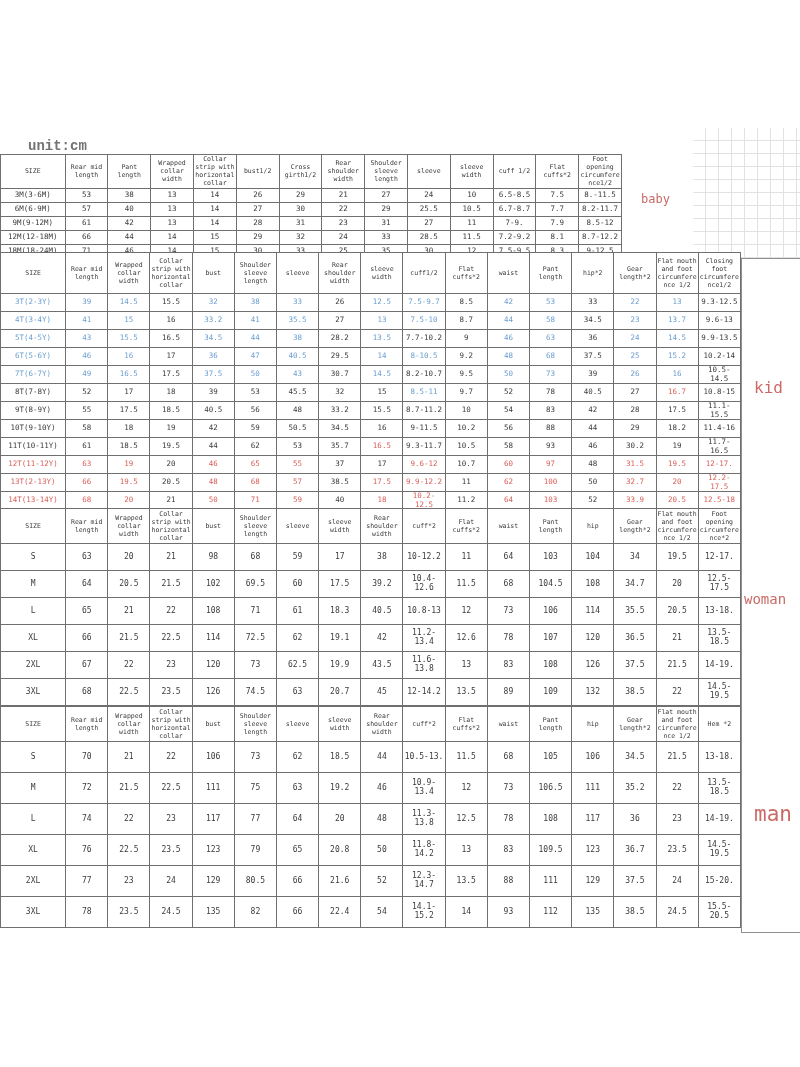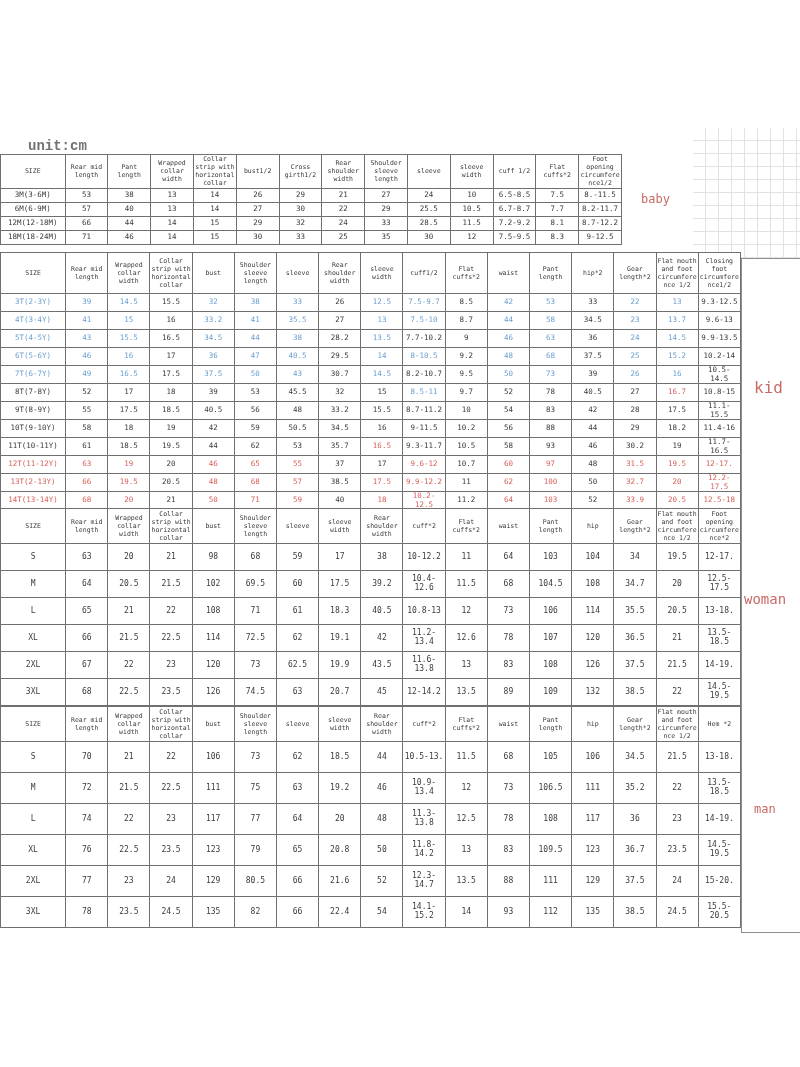--- a/index.html
+++ b/index.html
@@ -9,21 +9,21 @@
               font-weight:bold;font-size:14px;color:#737373;}
   .grid-paper{position:absolute;left:693px;top:128px;width:107px;height:137px;
       background-image:repeating-linear-gradient(to bottom,transparent 0 12px,#e2e2e2 12px 13px),
                        repeating-linear-gradient(to right,transparent 0 12px,#e2e2e2 12px 13px);}
   .right-box{position:absolute;left:741px;top:258px;width:59px;height:673px;
              border:1px solid #8f8f8f;border-right:none;background:#fff;}
   .side-label{position:absolute;color:#c96a66;font-family:"DejaVu Sans Mono",monospace;}
   .lbl-baby{left:641px;top:192px;font-size:12px;}
   .lbl-kid{left:754px;top:378px;font-size:16px;}
   .lbl-woman{left:744px;top:591px;font-size:14px;}
-  .lbl-man{left:754px;top:802px;font-size:12px;}
+  .lbl-man{left:754px;top:802px;font-size:21px;}
 
   .tbl-wrap{position:absolute;left:0;}
   table{border-collapse:collapse;table-layout:fixed;width:100%;background:#fff;}
   th,td{border:1px solid #6f6f6f;text-align:center;vertical-align:middle;
         padding:0 1px;color:#3b3b3b;overflow:hidden;word-wrap:break-word;}
   th{font-weight:normal;font-size:6.5px;line-height:1.25;}
   td{font-size:7.5px;line-height:1.1;}
   .c-b{color:#6b9ed0;}
   .c-r{color:#d9605a;margin-top:8px;}
   .c-k{color:#3b3b3b;}
@@ -103,20 +103,36 @@
             <td class="c-k">30</td>
             <td class="c-k">22</td>
             <td class="c-k">29</td>
             <td class="c-k">25.5</td>
             <td class="c-k">10.5</td>
             <td class="c-k">6.7-8.7</td>
             <td class="c-k">7.7</td>
             <td class="c-k">8.2-11.7</td>
           </tr>
           <tr>
+            <td class="c-k">9M(9-12M)</td>
+            <td class="c-k">61</td>
+            <td class="c-k">42</td>
+            <td class="c-k">13</td>
+            <td class="c-k">14</td>
+            <td class="c-k">28</td>
+            <td class="c-k">31</td>
+            <td class="c-k">23</td>
+            <td class="c-k">31</td>
+            <td class="c-k">27</td>
+            <td class="c-k">11</td>
+            <td class="c-k">7-9.</td>
+            <td class="c-k">7.9</td>
+            <td class="c-k">8.5-12</td>
+          </tr>
+          <tr>
             <td class="c-k">12M(12-18M)</td>
             <td class="c-k">66</td>
             <td class="c-k">44</td>
             <td class="c-k">14</td>
             <td class="c-k">15</td>
             <td class="c-k">29</td>
             <td class="c-k">32</td>
             <td class="c-k">24</td>
             <td class="c-k">33</td>
             <td class="c-k">28.5</td>

